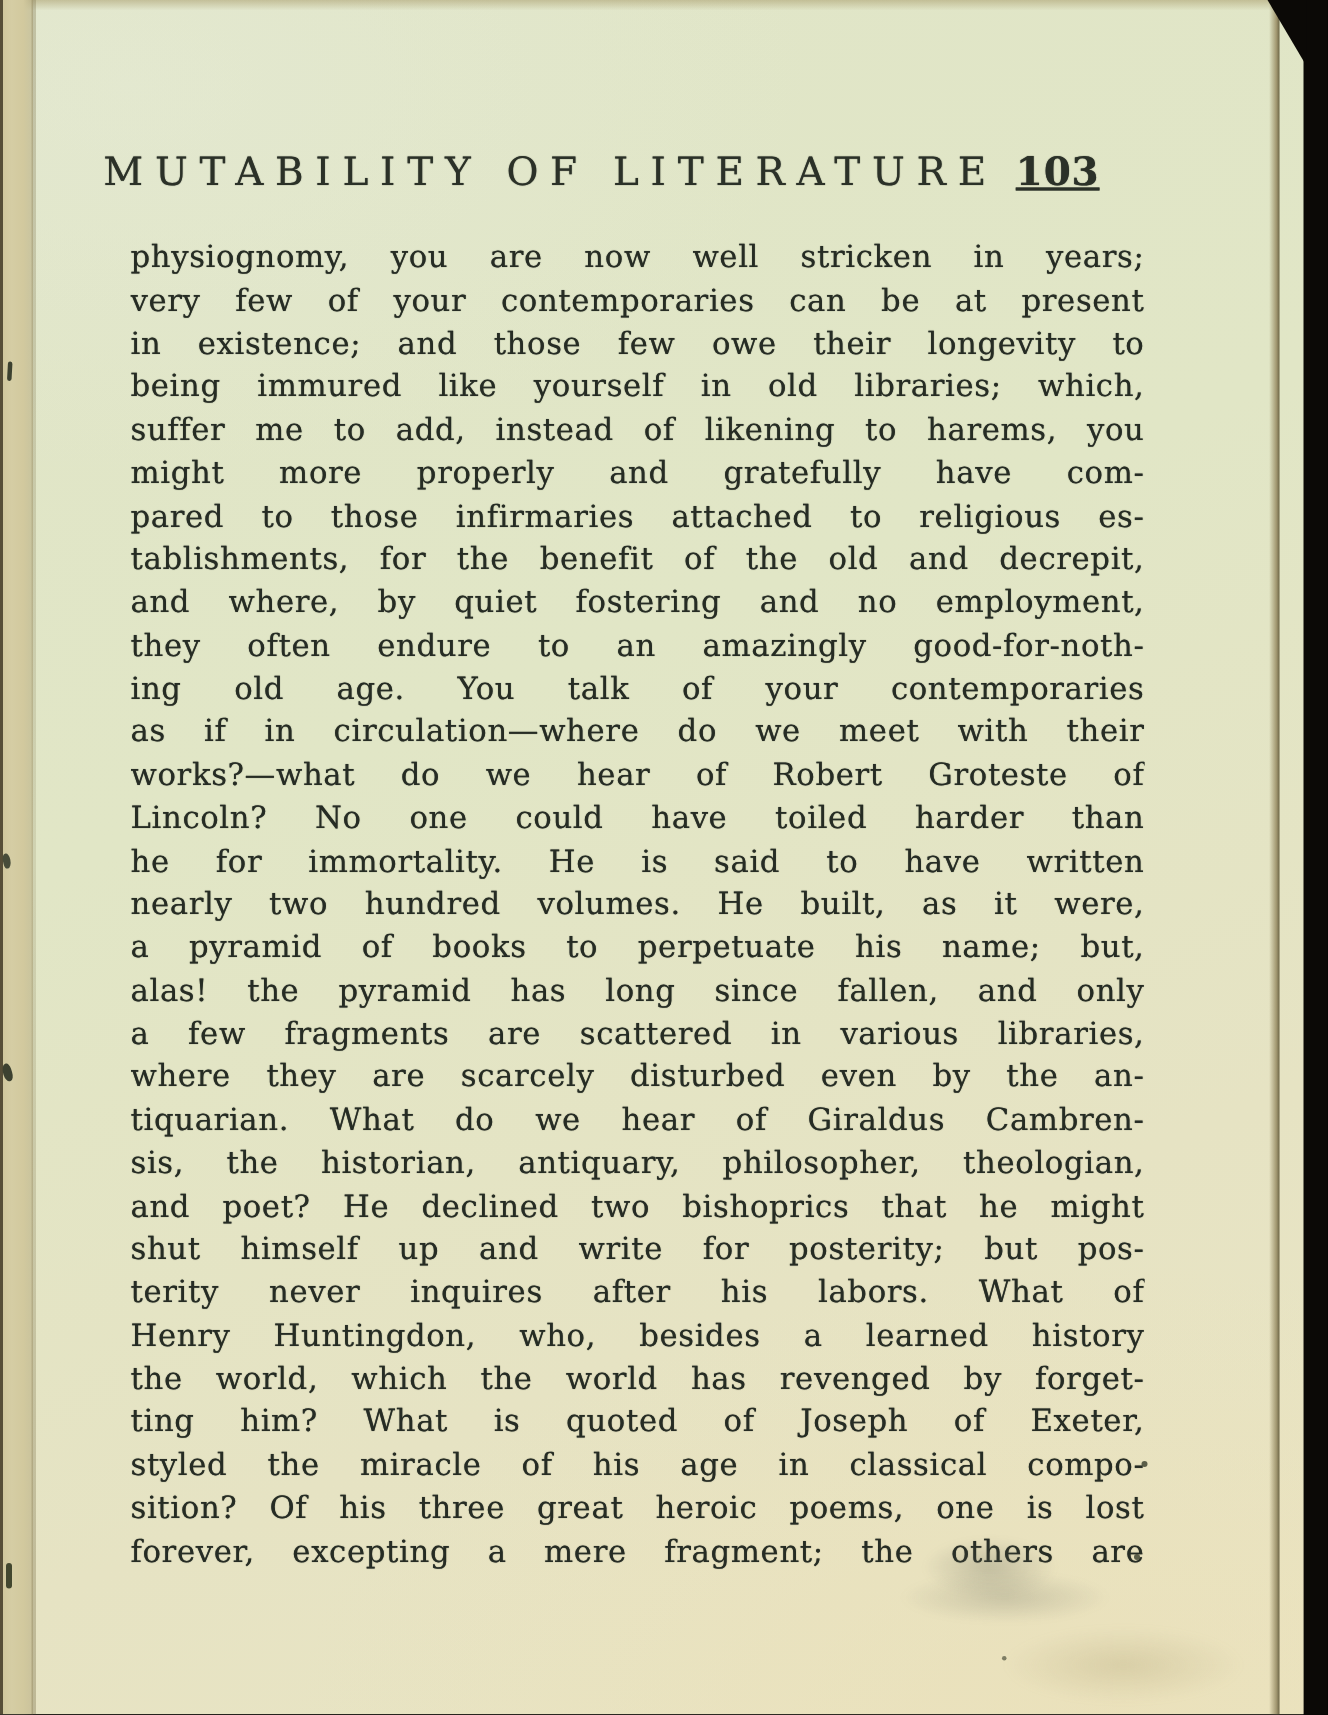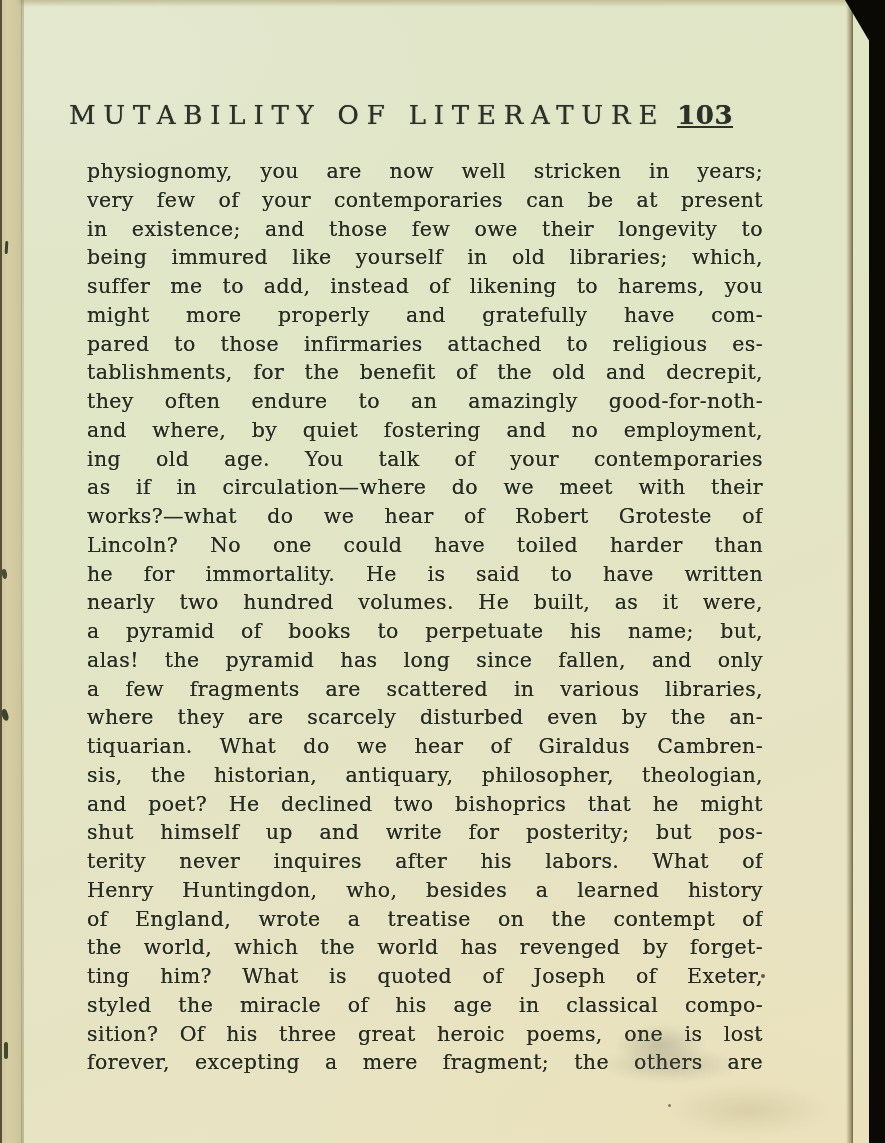--- a/index.html
+++ b/index.html
@@ -119,39 +119,38 @@
 
     <div class="body">
         <div class="line">physiognomy, you are now well stricken in years;</div>
         <div class="line">very few of your contemporaries can be at present</div>
         <div class="line">in existence; and those few owe their longevity to</div>
         <div class="line">being immured like yourself in old libraries; which,</div>
         <div class="line">suffer me to add, instead of likening to harems, you</div>
         <div class="line">might more properly and gratefully have com-</div>
         <div class="line">pared to those infirmaries attached to religious es-</div>
         <div class="line">tablishments, for the benefit of the old and decrepit,</div>
+        <div class="line">and where, by quiet fostering and no employment,</div>
         <div class="line">they often endure to an amazingly good-for-noth-</div>
-        <div class="line">and where, by quiet fostering and no employment,</div>
         <div class="line">ing old age.  You talk of your contemporaries</div>
         <div class="line">as if in circulation—where do we meet with their</div>
         <div class="line">works?—what do we hear of Robert Groteste of</div>
         <div class="line">Lincoln?  No one could have toiled harder than</div>
         <div class="line">he for immortality.  He is said to have written</div>
         <div class="line">nearly two hundred volumes.  He built, as it were,</div>
         <div class="line">a pyramid of books to perpetuate his name; but,</div>
         <div class="line">alas! the pyramid has long since fallen, and only</div>
         <div class="line">a few fragments are scattered in various libraries,</div>
         <div class="line">where they are scarcely disturbed even by the an-</div>
         <div class="line">tiquarian.  What do we hear of Giraldus Cambren-</div>
         <div class="line">sis, the historian, antiquary, philosopher, theologian,</div>
         <div class="line">and poet?  He declined two bishoprics that he might</div>
         <div class="line">shut himself up and write for posterity; but pos-</div>
         <div class="line">terity never inquires after his labors.  What of</div>
         <div class="line">Henry Huntingdon, who, besides a learned history</div>
-        <div class="line">of England, wrote a treatise on the contempt of</div>
         <div class="line">the world, which the world has revenged by forget-</div>
         <div class="line">ting him?  What is quoted of Joseph of Exeter,</div>
         <div class="line">styled the miracle of his age in classical compo-</div>
         <div class="line">sition?  Of his three great heroic poems, one is lost</div>
         <div class="line">forever, excepting a mere fragment; the others are</div>
       </div>
 
     <div class="smudge"></div>
     <div class="smudge2"></div>
     <div class="stain"></div>

